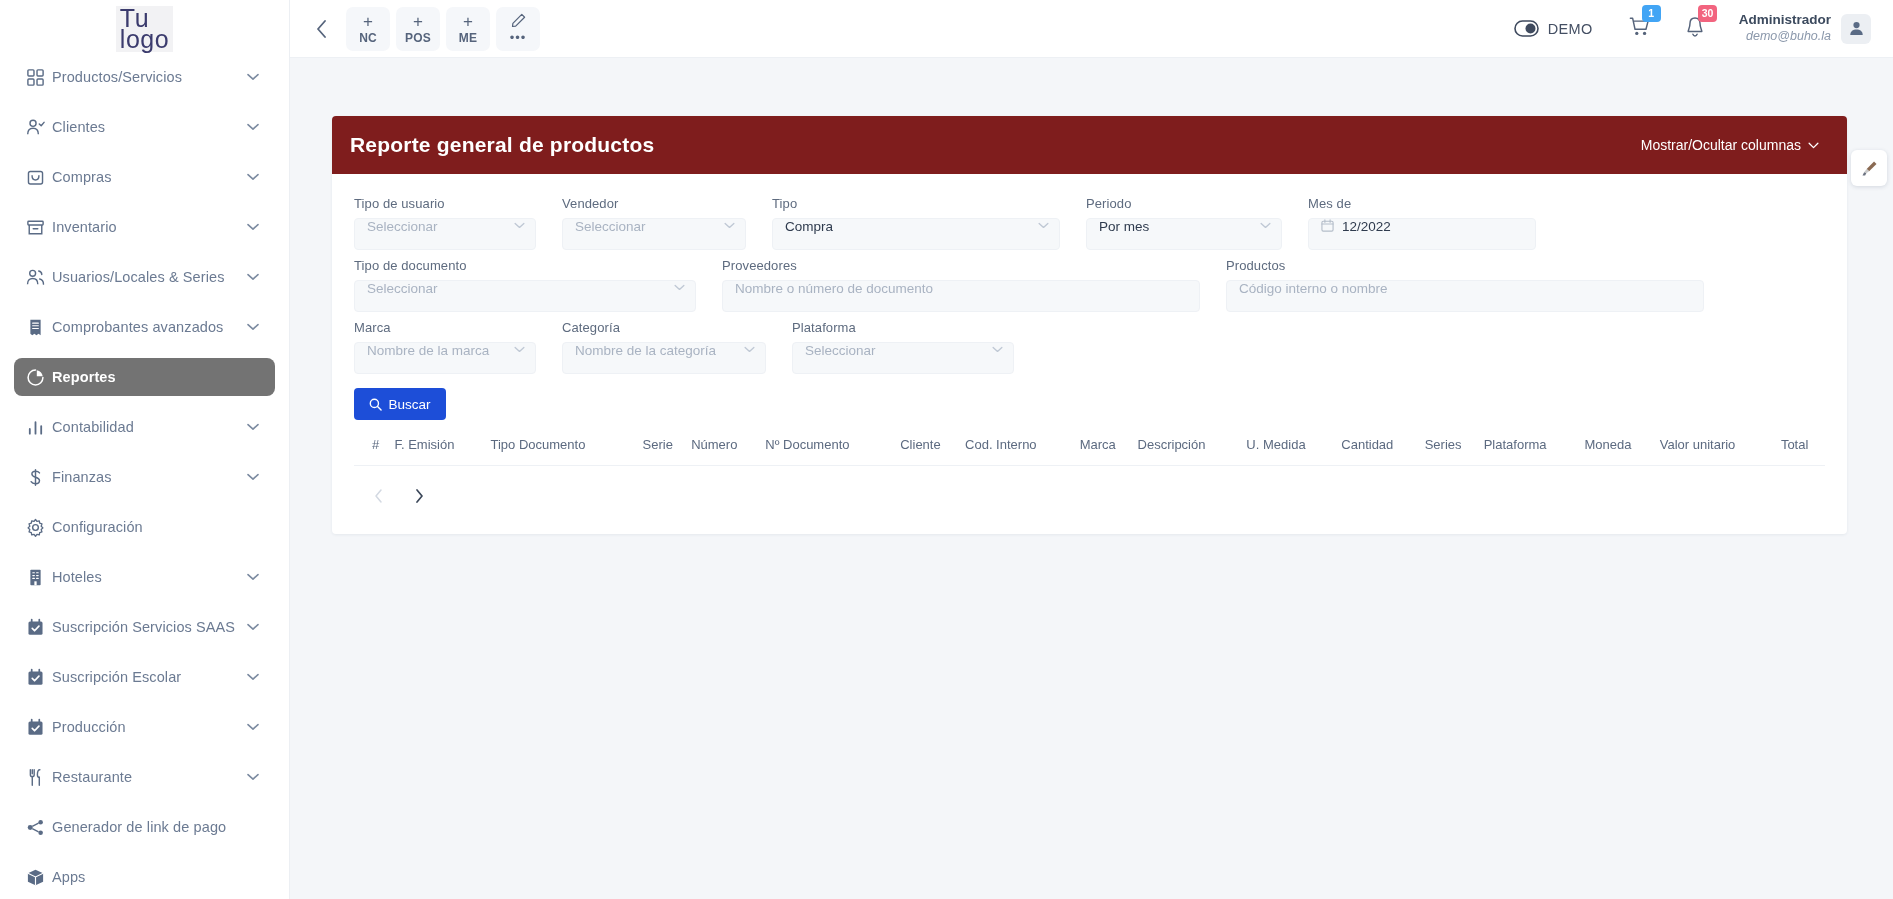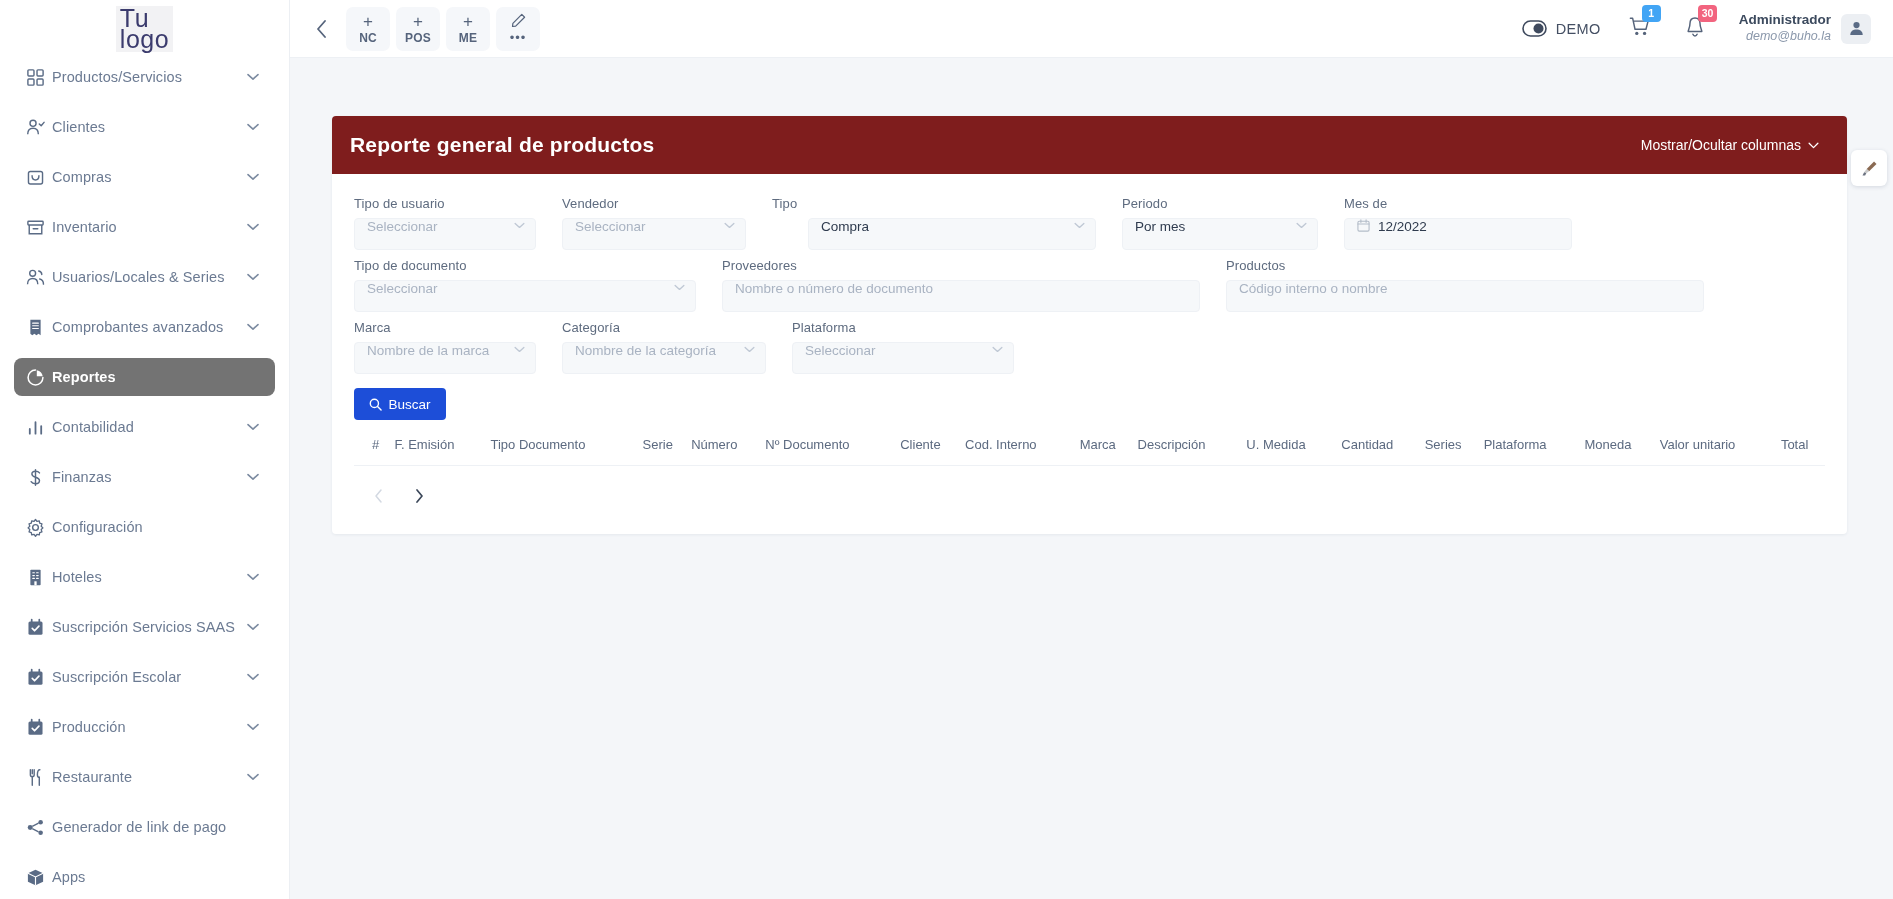--- a/index.html
+++ b/index.html
@@ -81,21 +81,21 @@
     align-items: center; justify-content: center;
     color: #56647c; cursor: pointer;
     line-height: 1;
   }
   .qbtn .plus { font-size: 17px; font-weight: 400; margin-bottom: 2px; }
   .qbtn .tag { font-size: 12px; font-weight: 700; letter-spacing: .2px; }
   .qbtn .dots { font-size: 13px; letter-spacing: 1px; margin-top: 3px; }
 
   .spacer { flex: 1 1 auto; }
 
-  .demo-wrap { display: flex; align-items: center; gap: 9px; margin-right: 28px; cursor: pointer; }
+  .demo-wrap { display: flex; align-items: center; gap: 9px; margin-right: 36px; cursor: pointer; }
   .demo-txt { font-size: 14.5px; color: #444f63; letter-spacing: .4px; }
 
   .icon-btn { position: relative; margin-right: 34px; cursor: pointer; color: #55637a; }
   .badge {
     position: absolute; top: -11px; left: 13px;
     min-width: 19px; height: 17px; border-radius: 4px;
     font-size: 10.5px; font-weight: 700; color: #fff;
     display: flex; align-items: center; justify-content: center;
     padding: 0 4px;
   }
@@ -136,21 +136,21 @@
     font-size: 13.5px; color: #2f3b4e;
     cursor: pointer;
   }
   .fctl.ph { color: #a9b3c2; }
   .fctl .cval { flex: 1 1 auto; white-space: nowrap; overflow: hidden; }
   .fctl .caret { color: #bfc8d4; font-size: 11px; margin-left: 8px; }
   .cal-ico { margin-right: 8px; color: #b4bdc9; display: flex; align-items: center; }
 
   .w-sel { width: 182px; }
   .w-sel2 { width: 184px; }
-  .w-tipo { width: 288px; margin-left: 36px; }
+  .w-tipo { width: 288px; }
   .w-per { width: 196px; }
   .w-mes { width: 228px; }
   .w-doc { width: 342px; }
   .w-prov { width: 478px; }
   .w-prod { width: 478px; }
   .w-marca { width: 182px; }
   .w-cat { width: 204px; }
   .w-plat { width: 222px; }
 
   .btn-search {

